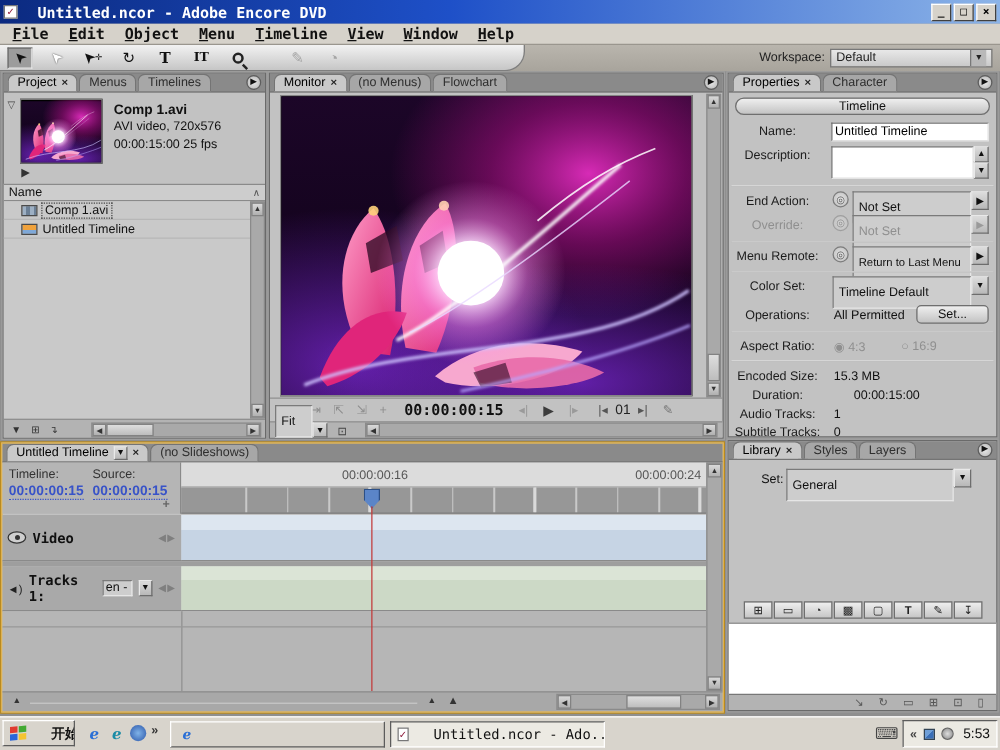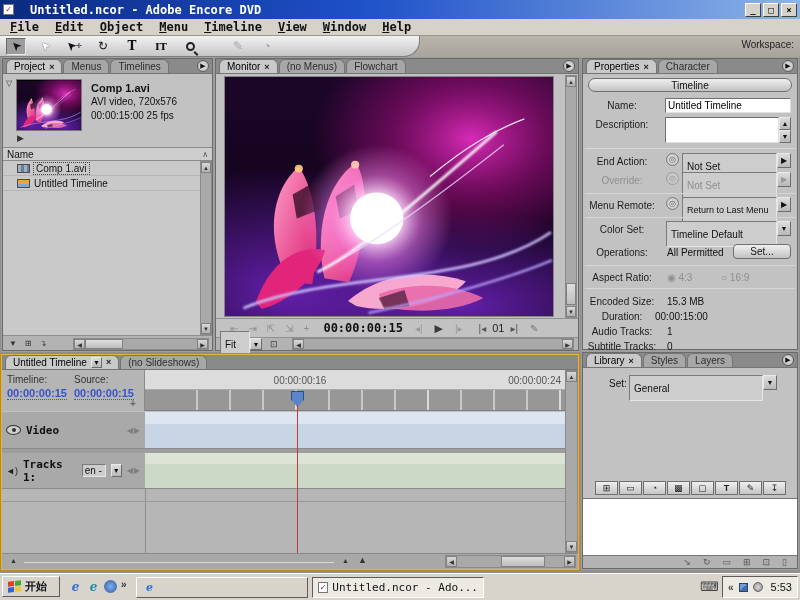--- a/index.html
+++ b/index.html
@@ -67,21 +67,21 @@
   .eye{width:15px;height:10px;border:1px solid #333;border-radius:50%;background:#cfcfcf;position:relative}
   .eye::after{content:"";position:absolute;left:5px;top:2px;width:4px;height:4px;border-radius:50%;background:#333}
   .trklabel{font:bold 11px "DejaVu Sans Mono",monospace;color:#111}
   
   .libbtn{width:23px;height:14px;background:linear-gradient(#efefef,#c6c6c6);border:1px solid #6f6f6f;
     font-size:9px;display:flex;align-items:center;justify-content:center;color:#222}
   
   #taskbar{left:0;top:573px;width:800px;height:27px;background:#d8d4cc;border-top:1px solid #fff}
   .raised{border:1px solid;border-color:#fff #5c5c5c #5c5c5c #fff;background:#d8d4cc}
   .pressed{border:1px solid;border-color:#5c5c5c #fff #fff #5c5c5c;background:#eceae3}
-  .taskbtn{height:21px;display:flex;align-items:center;gap:4px;padding:0 5px;font:11px "DejaVu Sans Mono",monospace;
+  .taskbtn{height:21px;display:flex;align-items:center;gap:20px;padding:0 5px;font:11px "DejaVu Sans Mono",monospace;
     white-space:nowrap;overflow:hidden}
   .winflag{width:13px;height:11px;display:grid;grid-template-columns:6px 6px;grid-template-rows:5px 5px;gap:1px;transform:skewY(-6deg)}
   .winflag span{display:block}
   .qicon{width:15px;height:15px;display:flex;align-items:center;justify-content:center;font:bold italic 12px "DejaVu Serif",serif}
   .encicon{width:11px;height:11px;background:#fff;border:1px solid #777;color:#8d1a3a;font:bold 8px "DejaVu Sans",sans-serif;
     display:flex;align-items:center;justify-content:center}
 </style>
 </head>
 <body>
 
@@ -179,20 +179,24 @@
       <span class="tool" style="font-weight:bold;font-family:'DejaVu Serif',serif;font-size:10px">IT</span>
       <span class="tool">
           <span class="lens"></span>
         </span>
       <span style="width:10px"></span>
       <span class="tool dis">✎</span>
       <span class="tool dis">◔</span>
     </div>
     <div id="workspacebox" class="r">
       <span>Workspace:</span>
+      <span class="dd" style="width:130px">
+        <span>Default</span>
+        <span class="ddarr">▼</span>
+      </span>
     </div>
   </div>
 
   <div class="panel" style="left:2px;top:58px;width:211px;height:293px">
     <div class="tabs">
       <span class="tab act"><span>Project</span><span class="x">×</span></span>
       <span class="tab">Menus</span>
       <span class="tab">Timelines</span>
       <span class="pmenu">▶</span>
     </div>
@@ -263,21 +267,21 @@
       <span style="margin-left:10px">+</span>
       <span style="margin-left:14px;font:bold 12px 'DejaVu Sans Mono',monospace;color:#111">00:00:00:15</span>
       <span style="margin-left:12px;color:#9a9a9a">◂|</span>
       <span style="margin-left:12px;color:#3c3c3c;font-size:11px">▶</span>
       <span style="margin-left:12px;color:#9a9a9a">|▸</span>
       <span style="margin-left:16px;color:#555">|◂</span>
       <span style="margin-left:6px;color:#222;font-size:11px">01</span>
       <span style="margin-left:6px;color:#555">▸|</span>
       <span style="margin-left:12px;color:#777">✎</span>
     </div>
-    <div class="r" style="left:0;top:278px;width:362px;height:13px;background:#b3b3b3;border-top:1px solid #8f8f8f;display:flex;align-items:center">
+    <div class="r" style="left:0;top:278px;width:362px;height:13px;background:#b3b3b3;border-top:1px solid #8f8f8f;display:flex;align-items:flex-end">
       <span class="combo" style="width:30px;height:12px;margin-left:4px">
           <span>Fit</span>
         </span>
       <span class="arrbtn" style="width:12px;height:12px">▼</span>
       <span style="margin-left:8px;color:#444;font-size:9px">⊡</span>
       <div class="sbh" style="left:76px;top:0;width:282px;position:absolute;height:12px">
         <div class="sbb" style="width:11px">◀</div>
         <div class="sbb" style="width:11px;margin-left:auto">▶</div>
       </div>
     </div>
@@ -318,21 +322,21 @@
     <span class="r" style="left:84px;top:188px">All Permitted</span>
     <span class="r btn" style="left:150px;top:185px;width:58px;height:15px;line-height:14px">Set...</span>
     <div class="sep" style="top:206px"></div>
     <span class="plabel" style="top:213px">Aspect Ratio:</span>
     <span class="r dis-t" style="left:84px;top:213px">◉ <span>4:3</span></span>
     <span class="r dis-t" style="left:138px;top:213px">○ <span>16:9</span></span>
     <div class="sep" style="top:229px"></div>
     <span class="plabel" style="top:237px">Encoded Size:</span>
     <span class="r" style="left:84px;top:237px">15.3 MB</span>
     <span class="plabel" style="top:252px">Duration:</span>
-    <span class="r" style="left:72px;top:252px">00:00:15:00</span>
+    <span class="r" style="left:100px;top:252px">00:00:15:00</span>
     <span class="plabel" style="top:267px">Audio Tracks:</span>
     <span class="r" style="left:84px;top:267px">1</span>
     <span class="plabel" style="top:282px">Subtitle Tracks:</span>
     <span class="r" style="left:84px;top:282px">0</span>
   </div>
 
   <div class="panel" style="left:582px;top:352px;width:216px;height:217px">
     <div class="tabs">
       <span class="tab act"><span>Library</span><span class="x">×</span></span>
       <span class="tab">Styles</span>

